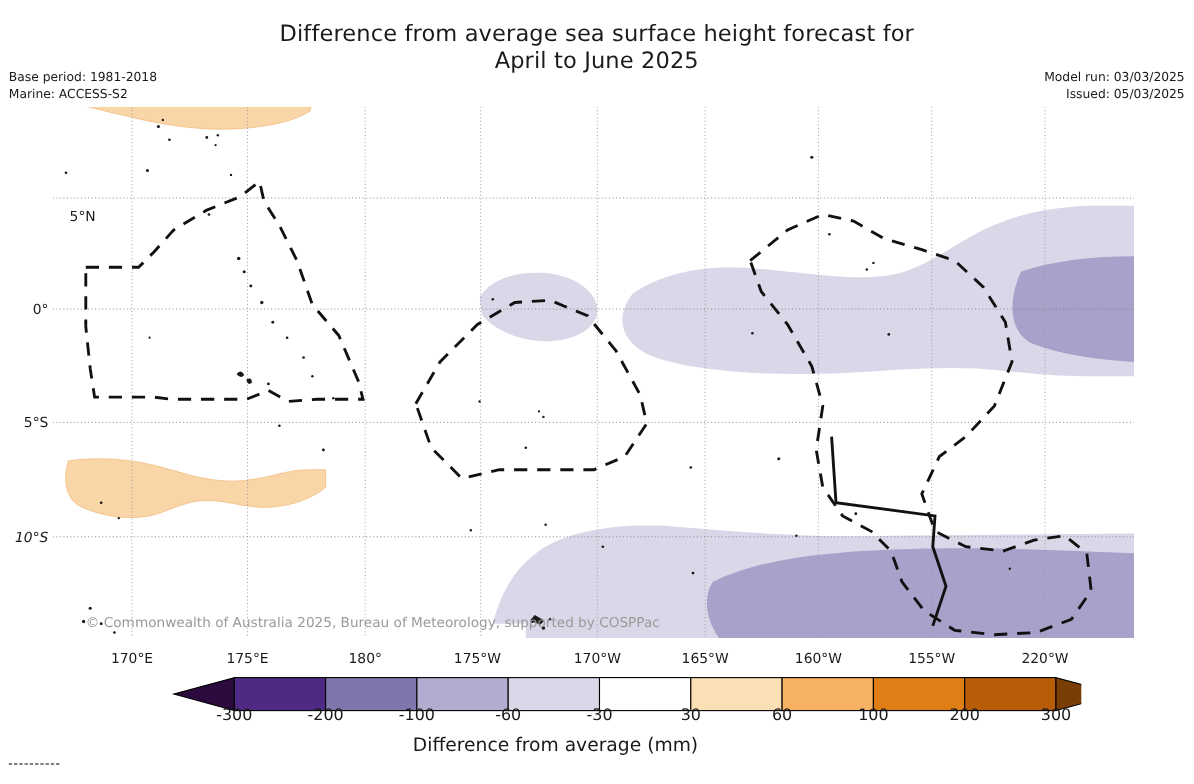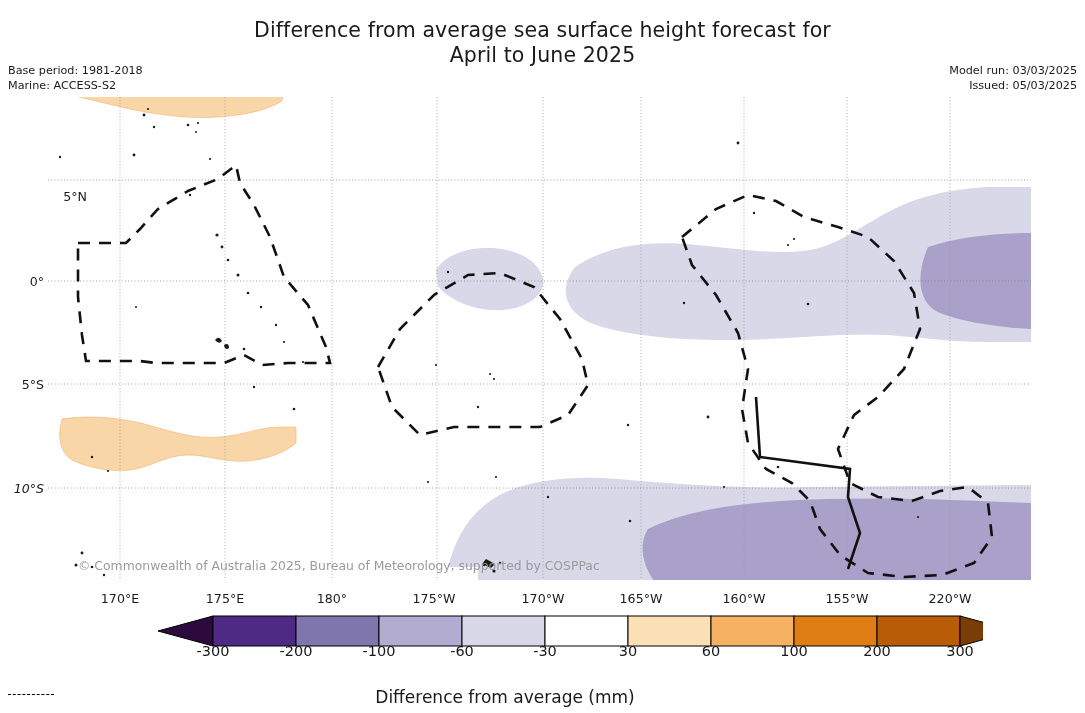--- a/index.html
+++ b/index.html
@@ -27,21 +27,21 @@
 
   #watermark{position:absolute;left:78px;top:558px;font-size:12.4px;
              color:#9a9a9a;white-space:nowrap;pointer-events:none;}
 
   
   #cbar-wrap{position:absolute;left:0;top:613px;width:1085px;height:36px;}
   #cbar-svg{display:block;margin:0 auto;}
   .cblab{position:absolute;top:643px;font-size:14.5px;color:#1a1a1a;
          text-align:center;transform:translateX(-50%);white-space:nowrap;}
   #cbar-title{position:absolute;left:0;top:668px;width:1010px;text-align:center;
-              font-size:17px;color:#1a1a1a;margin-top:19px;}
+              font-size:17px;color:#1a1a1a;}
 
   
   #footer{position:absolute;left:8px;top:694px;font-size:11.4px;color:#1a1a1a;
           white-space:nowrap;display:flex;align-items:center;gap:6px;}
   #footer .dashline{display:inline-block;width:46px;height:0;
                     border-top:1.6px dashed #000;}
 </style>
 </head>
 <body>
 

